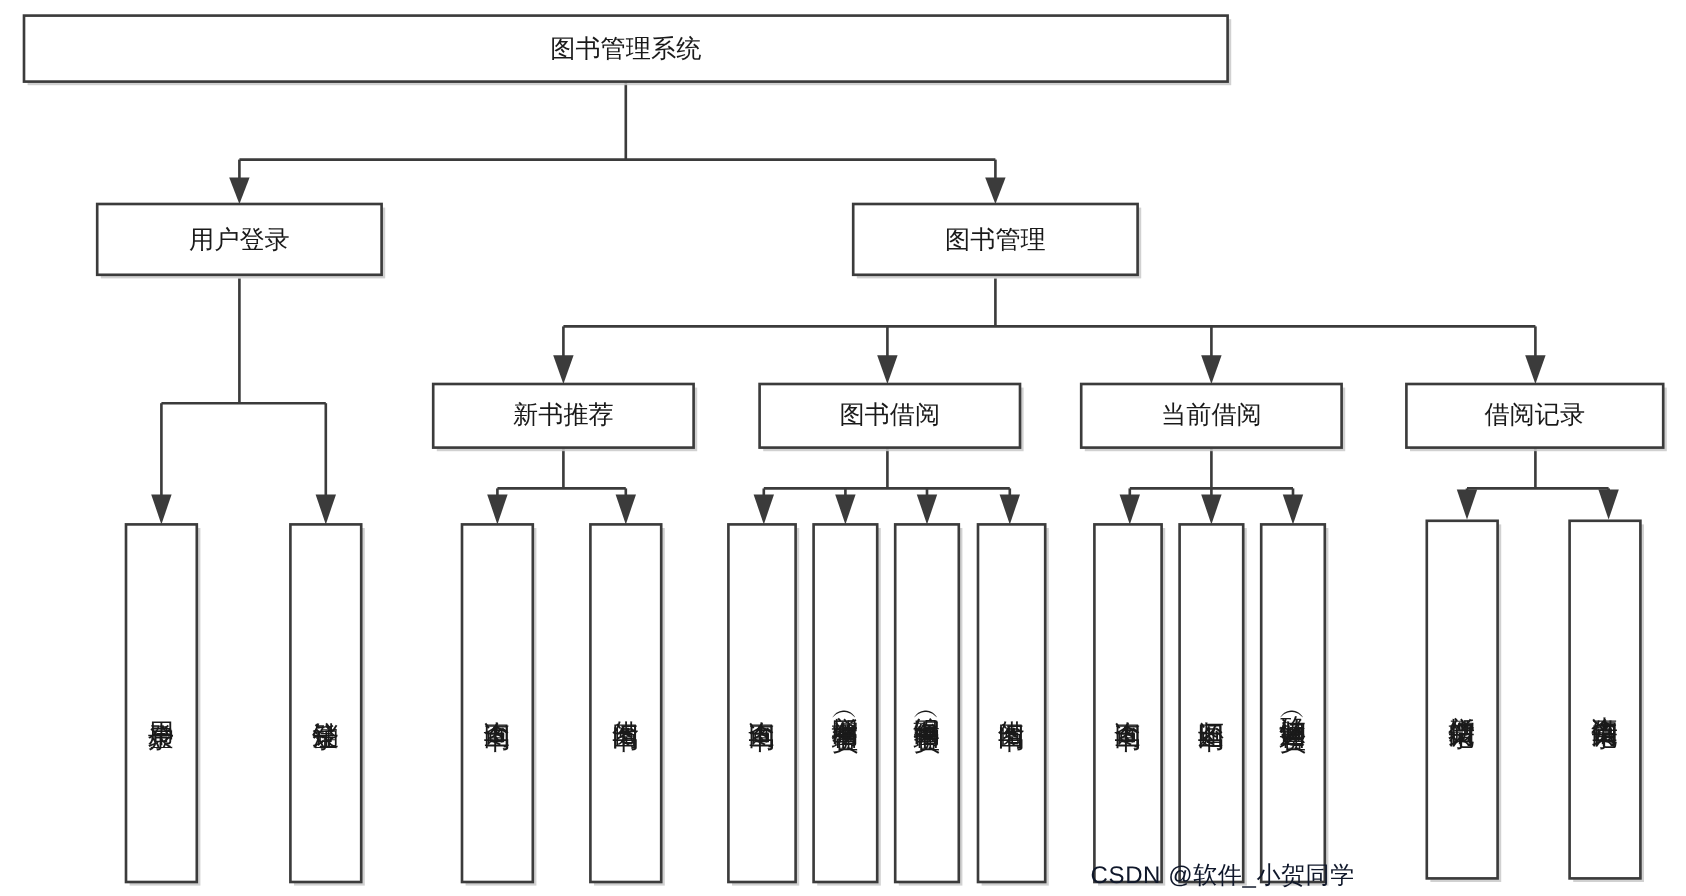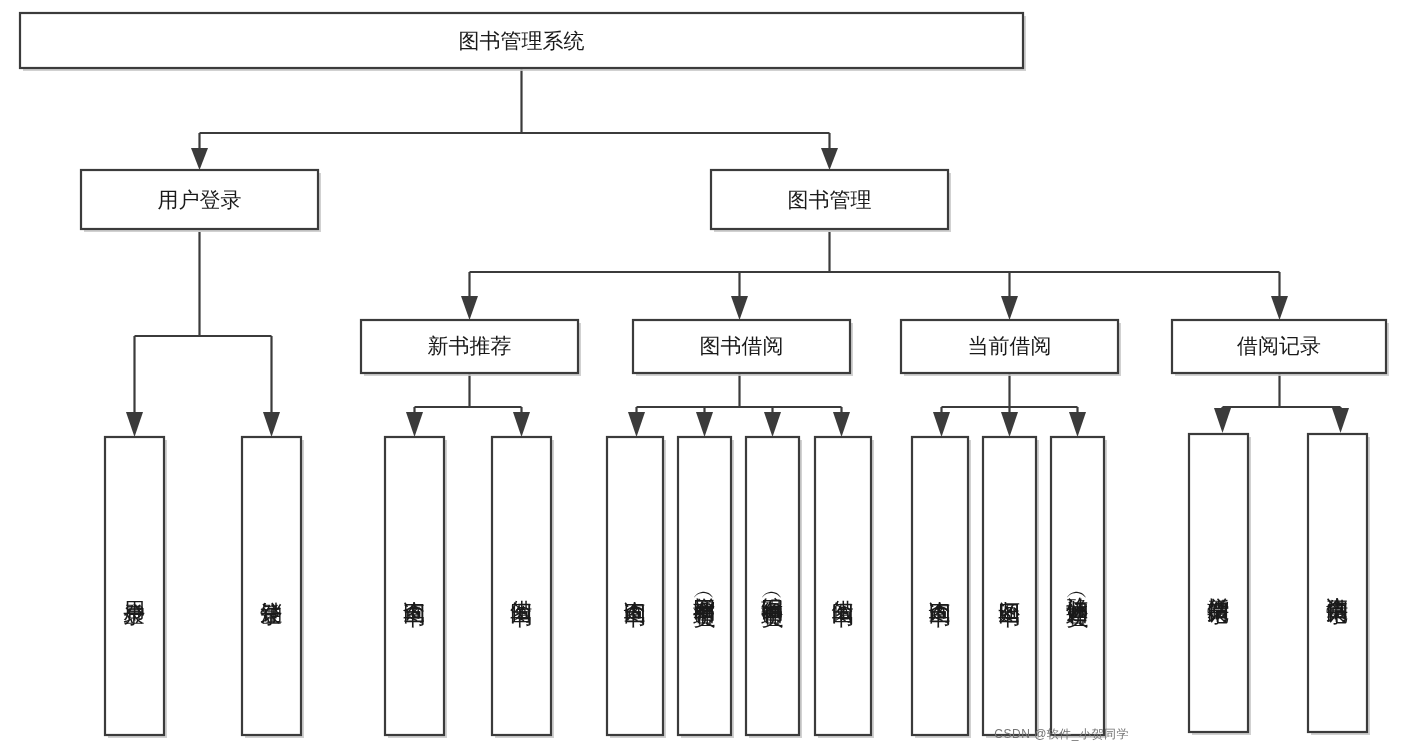--- a/index.html
+++ b/index.html
@@ -70,22 +70,22 @@
     letter-spacing: 1.5px;
     color: #1a1a1a;
     white-space: nowrap;
     text-align: center;
   }
   #watermark {
     position: absolute;
     right: 8px;
     bottom: 4px;
     font-family: "Liberation Sans", "DejaVu Sans", sans-serif;
-    font-size: 12px;
-    color: #737373;
+    font-size: 20px;
+    color: #0f172a;
     letter-spacing: 0.5px;
     white-space: nowrap;
   }
 </style>
 </head>
 <body>
 
 <div id="diagram-root">
 
   <svg id="flowchart" viewBox="0 0 1405 747">

